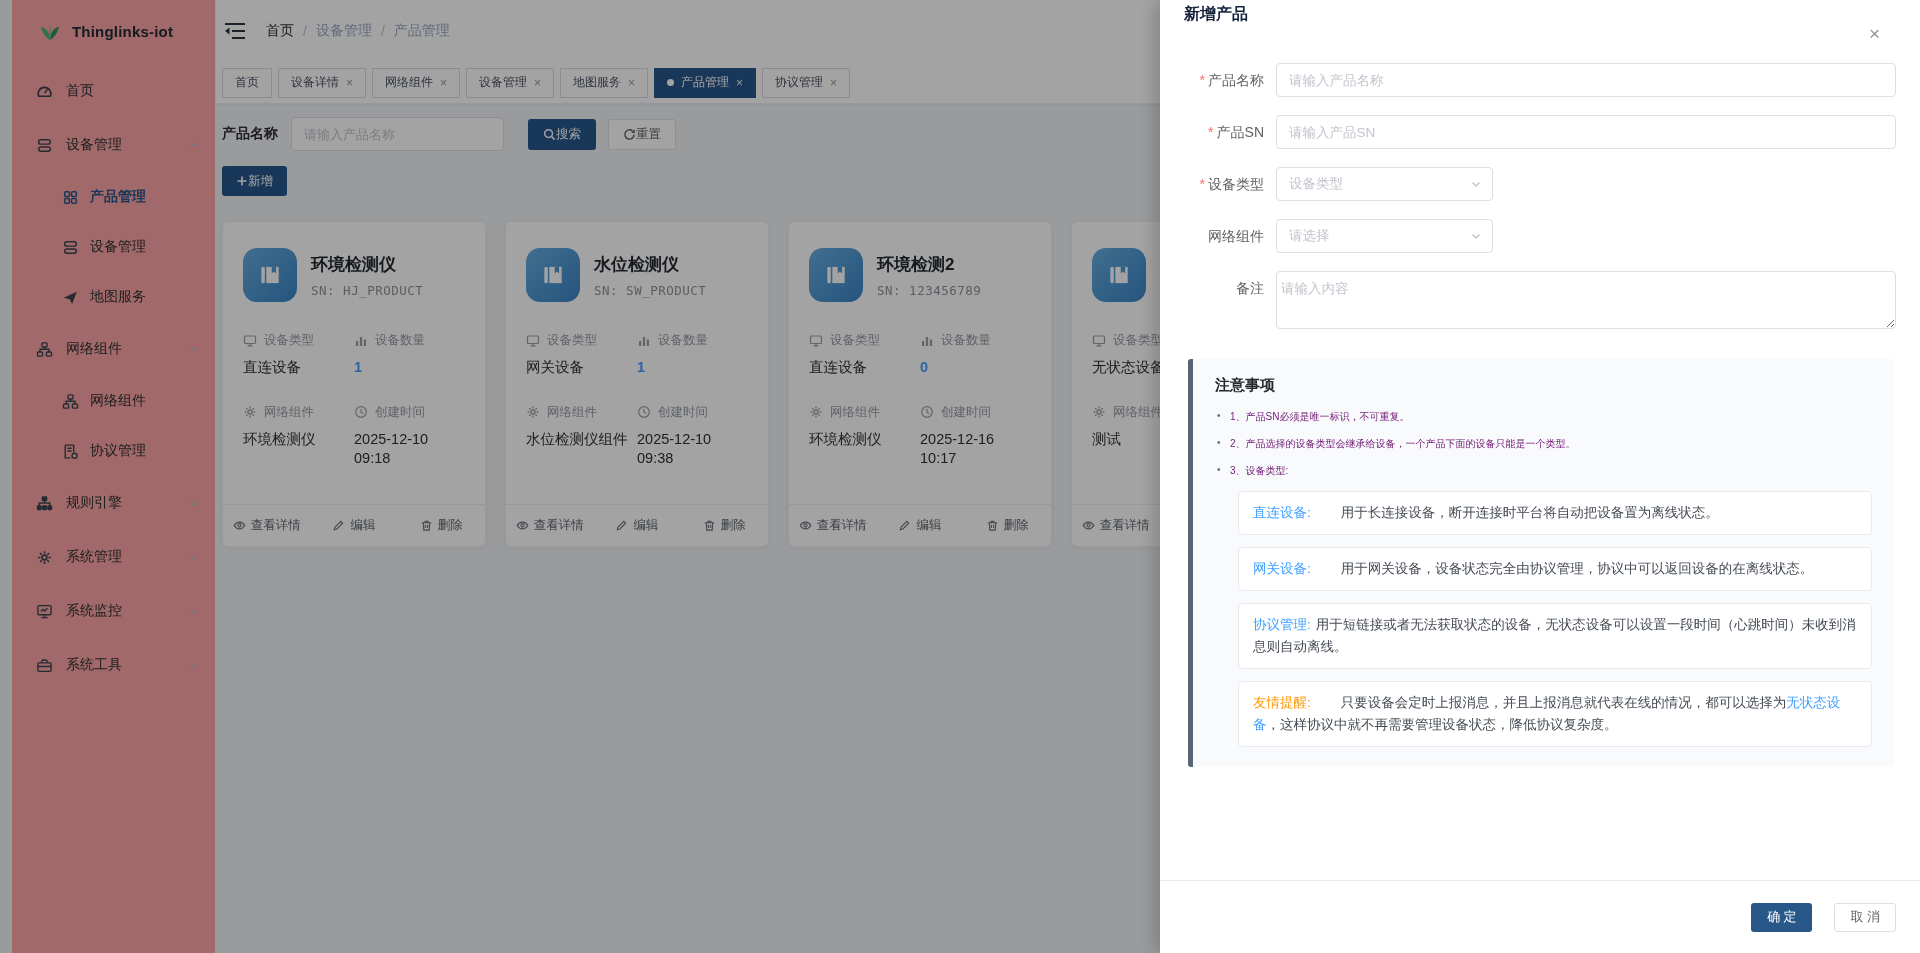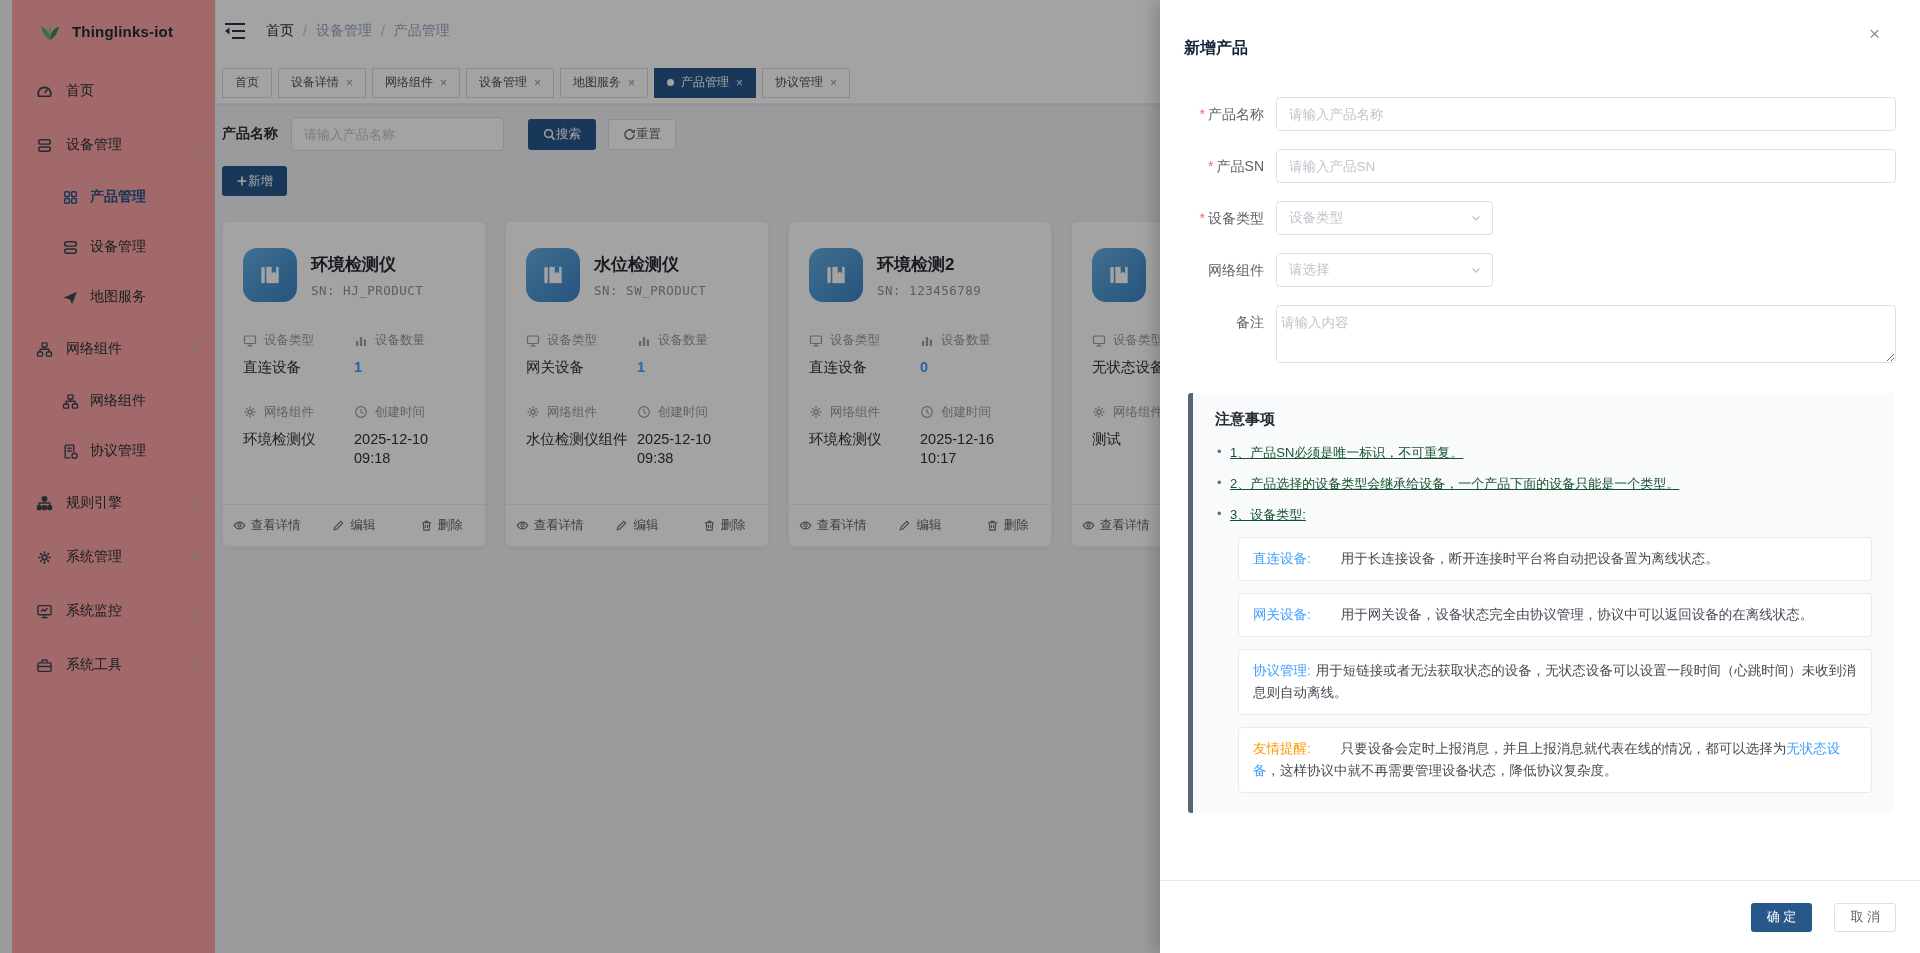--- a/index.html
+++ b/index.html
@@ -69,52 +69,52 @@
   .card-footer { position:absolute; left:0; right:0; bottom:0; height:42px; border-top:1px solid #ebeef5;
     display:flex; align-items:flex-end; }
   .cf-btn { flex:1; display:flex; align-items:center; justify-content:center; gap:5px; font-size:12.5px;
     color:#5d636b; cursor:pointer; height:100%; }
   .cf-btn .ci { width:13px; height:13px; display:inline-flex; color:#6a707a; }
 
   
   .overlay { position:fixed; inset:0; background:rgba(0,0,0,.36); z-index:50; }
   .drawer { position:fixed; top:0; right:0; width:760px; height:953px; background:#fff; z-index:60;
     box-shadow:-6px 0 16px rgba(0,0,0,.18); }
-  .drawer-header { padding:38px 24px 0; }
+  .drawer-header { padding:4px 24px 0; }
   .drawer-title { font-size:16px; font-weight:bold; color:#17233d; }
   .drawer-close { position:absolute; top:24px; right:40px; font-size:19px; color:#909399; cursor:pointer; line-height:1; }
   .drawer-body { padding:38px 24px 0; }
   .form-row { display:flex; align-items:flex-start; margin-bottom:18px; }
   .form-label { width:92px; flex:none; text-align:right; padding-right:12px; font-size:14px; color:#606266;
     line-height:34px; white-space:nowrap; }
   .req { color:#f56c6c; margin-right:3px; }
   .f-input { flex:1; height:34px; border:1px solid #dcdfe6; border-radius:4px; padding:0 12px; font-size:13.5px; background:#fff; }
   .f-input::placeholder, .f-textarea::placeholder { color:#c0c4cc; }
   .f-select { width:217px; height:34px; border:1px solid #dcdfe6; border-radius:4px; background:#fff;
     display:flex; align-items:center; justify-content:space-between; padding:0 10px 0 12px; cursor:pointer; }
   .f-select .sel-ph { font-size:13.5px; color:#c0c4cc; }
   .f-select .chev { color:#c0c4cc; display:inline-flex; }
   .f-textarea { flex:1; height:58px; border:1px solid #dcdfe6; border-radius:4px; padding:8px 4px;
     font-size:13.5px; resize:vertical; font-family:inherit; }
 
   .notes { margin:30px 26px 0 28px; background:#f9fafc; border-left:5px solid #566575; border-radius:3px;
     padding:17px 22px 20px; }
   .notes-title { font-size:15px; font-weight:bold; color:#24292f; margin-bottom:15px; }
-  .note-bullet { font-size:13px; color:#14532d; margin-bottom:13px; padding-left:15px; position:relative;text-decoration:underline; }
+  .note-bullet { font-size:10px; color:#701a75; margin-bottom:13px; padding-left:15px; position:relative; }
   .note-bullet::before { content:"•"; position:absolute; left:2px; color:#5f6b7a; }
   .type-box { margin:12px 0 0 23px; background:#fff; border:1px solid #e7eaf0; border-radius:4px;
     padding:10px 14px; font-size:13.5px; color:#454b54; line-height:22px; }
   .note-term { color:#409eff; margin-right:30px; }
   .note-term.tight { margin-right:5px; }
   .note-term.warn { color:#ff9700; }
   .note-link { color:#409eff; }
 
   .drawer-footer { position:absolute; left:0; right:0; bottom:0; height:73px; border-top:1px solid #e8eaec;
     background:#fff; display:flex; align-items:center; justify-content:flex-end; gap:22px; padding-right:24px; }
-  .btn-confirm { height:29px; padding:0 15px; font-size:13px; }
+  .btn-confirm { height:29px; padding:0 15px; font-size:13px;font-family:Liberation Serif, serif; }
   .btn-cancel { height:29px; padding:0 15px; font-size:13px; }
 
   svg { display:block; width:100%; height:100%; }
 </style>
 </head>
 <body>
 
 <div class="sidebar">
   <div class="logo">
     <span style="width:24px;height:24px;display:inline-flex">

